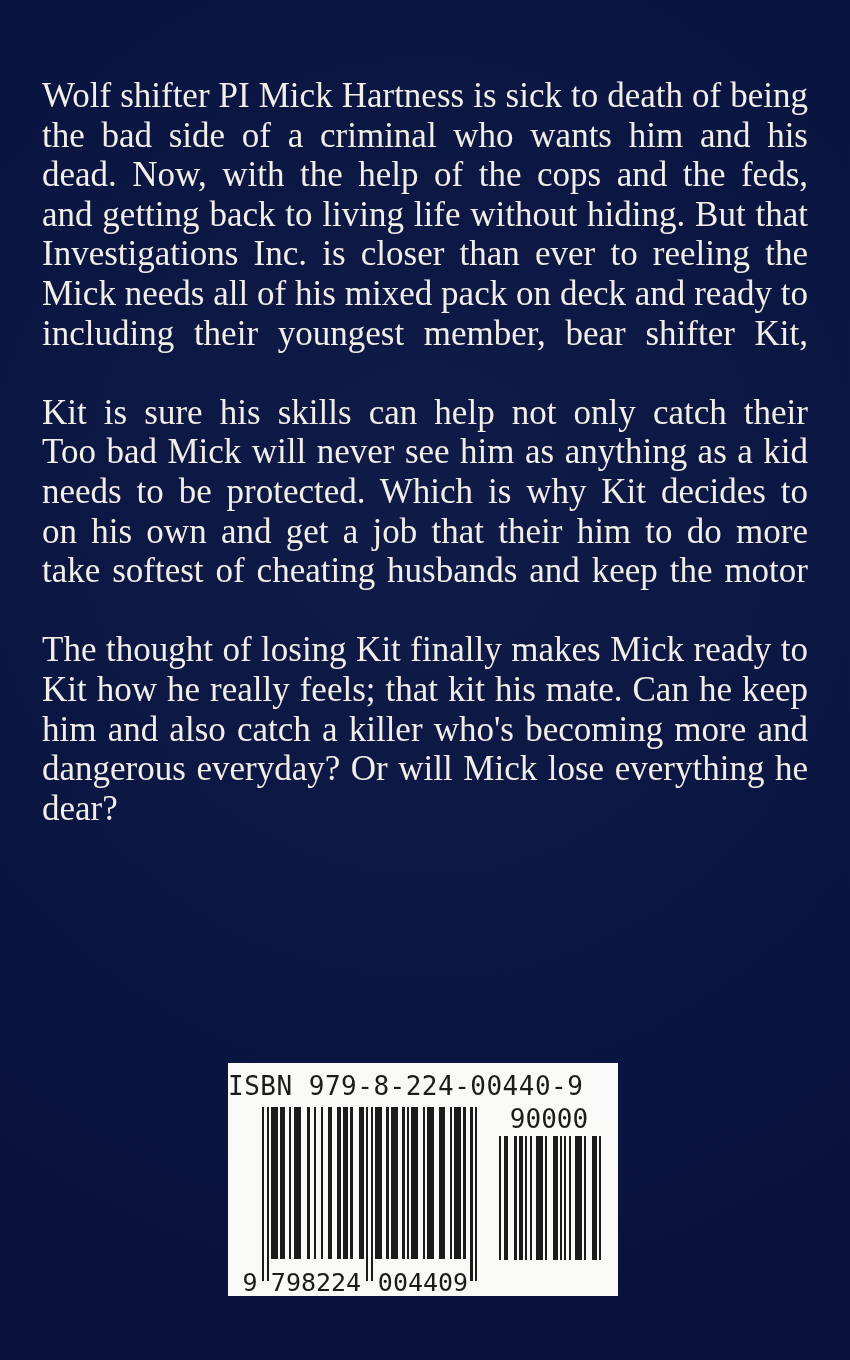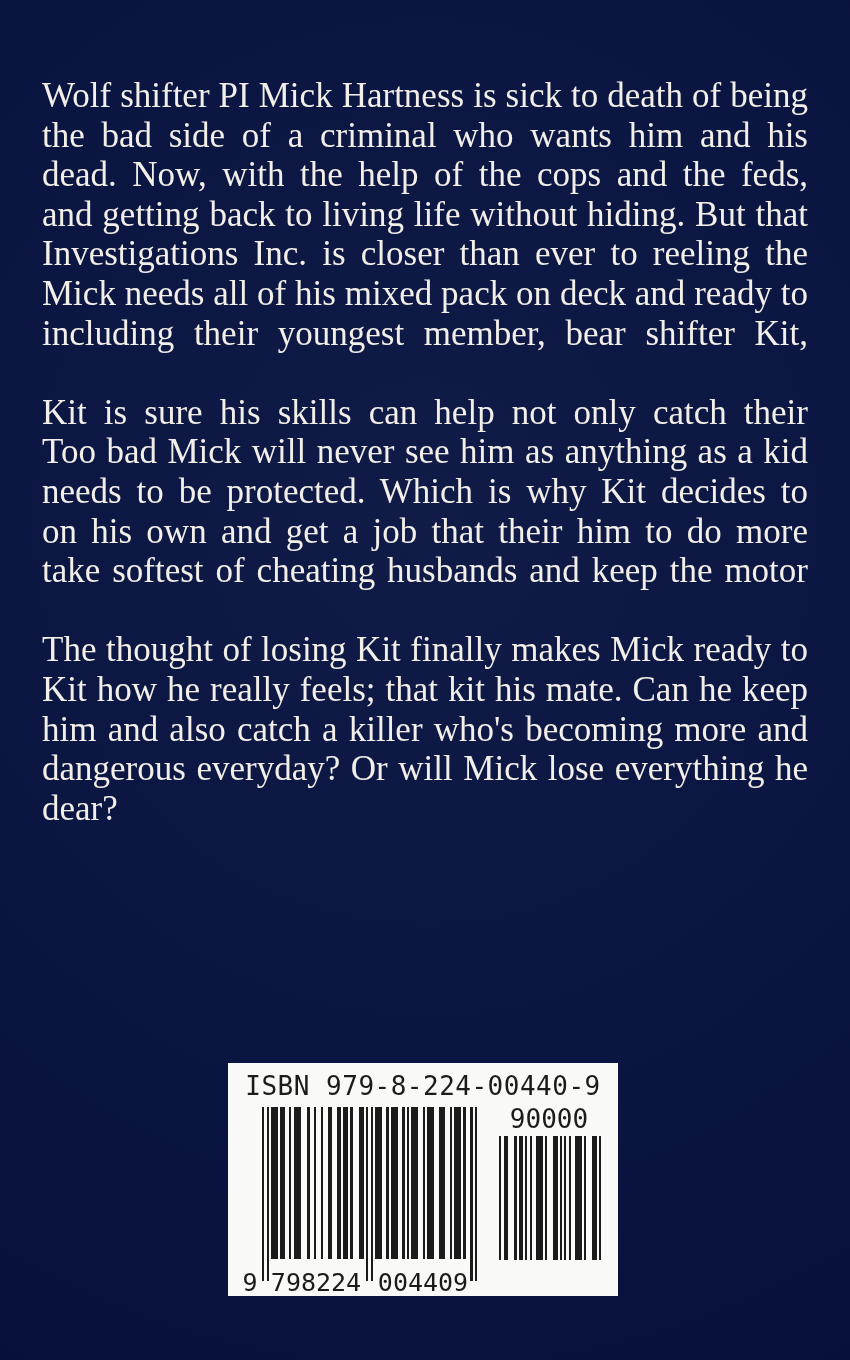--- a/index.html
+++ b/index.html
@@ -38,21 +38,20 @@
     top: 1063px;
     width: 390px;
     height: 233px;
     background: var(--panel-color, #f9f9f7);
   }
   .isbn-text {
     position: absolute;
     top: 8px;
     left: 0;
     width: 100%;
-    text-align: center;
     font-family: "DejaVu Sans Mono", "Liberation Mono", monospace;
     font-size: 26px;
     font-weight: 500;
     color: var(--bar-color, #1b1b1b);
     letter-spacing: 0.5px;
     white-space: nowrap;
   }
   svg.ean13 {
     position: absolute;
     left: 14px;

